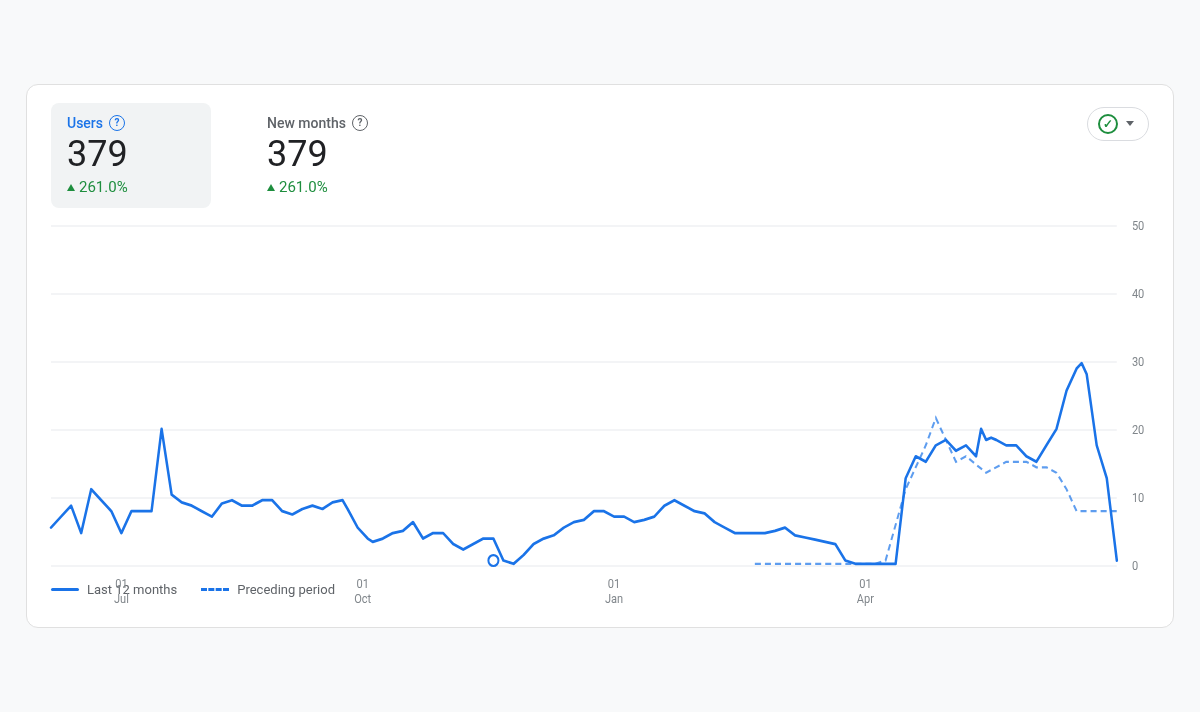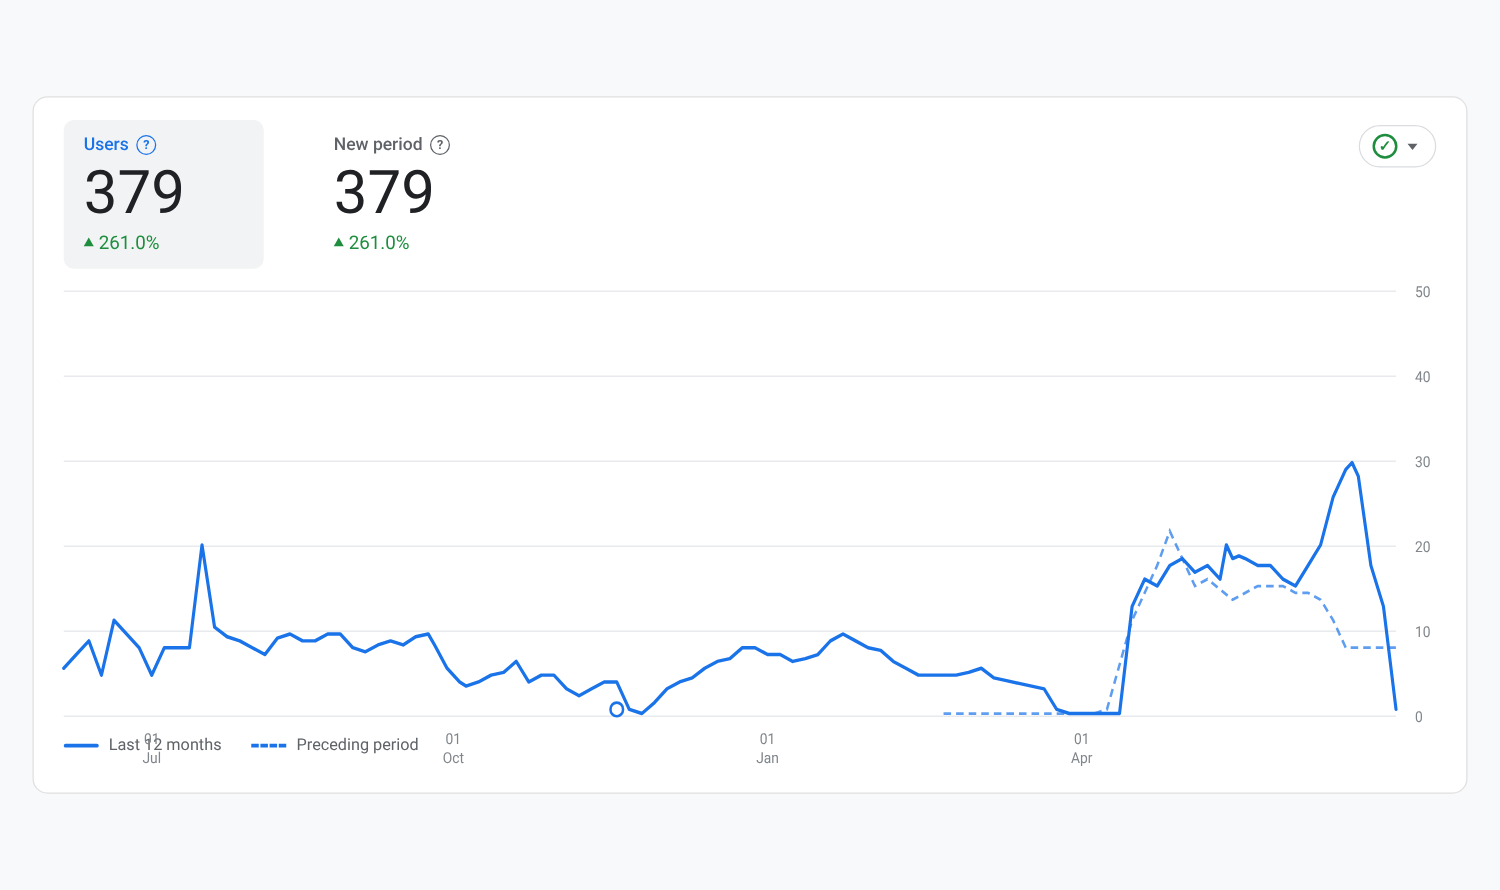--- a/index.html
+++ b/index.html
@@ -55,21 +55,21 @@
       border: 1.5px solid currentColor;
       display: inline-flex;
       align-items: center;
       justify-content: center;
       font-size: 10px;
       font-weight: bold;
       cursor: pointer;
       flex-shrink: 0;
     }
     .metric-value {
-      font-size: 48px;
+      font-size: 36px;
       font-weight: 400;
       color: #202124;
       line-height: 1.1;
       margin-bottom: 4px;
     }
     .metric-change {
       font-size: 15px;
       color: #1e8e3e;
       display: flex;
       align-items: center;
@@ -179,21 +179,21 @@
       </div>
       <div class="metric-value">379</div>
       <div class="metric-change">
         <span class="arrow-up"></span>
         <span>261.0%</span>
       </div>
     </div>
 
     <div class="metric-block">
       <div class="metric-label gray">
-        <span>New period</span>
+        <span>New months</span>
         <span class="help-icon">?</span>
       </div>
       <div class="metric-value">379</div>
       <div class="metric-change">
         <span class="arrow-up"></span>
         <span>261.0%</span>
       </div>
     </div>
 
     <div class="top-right-controls">

